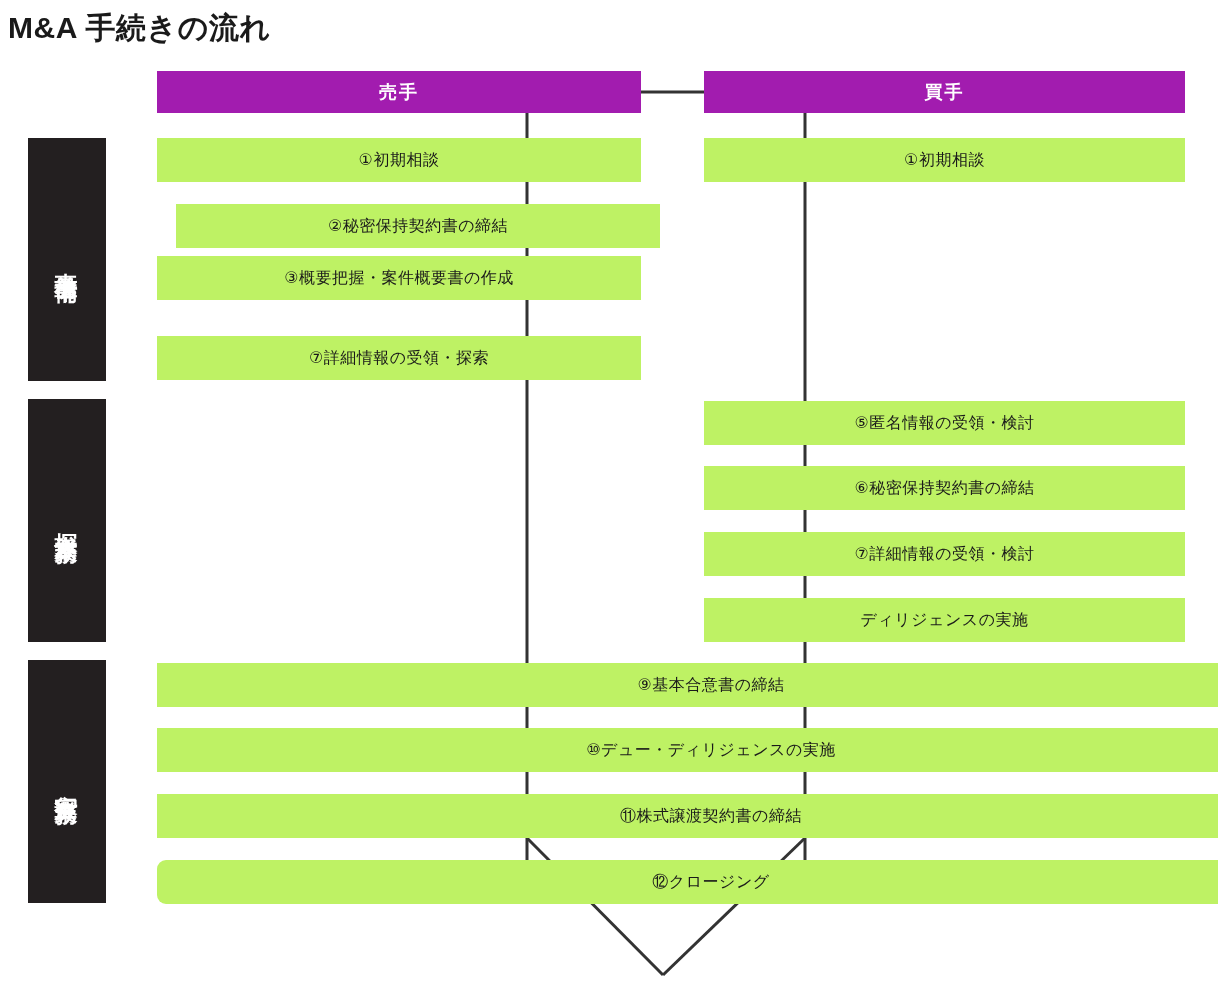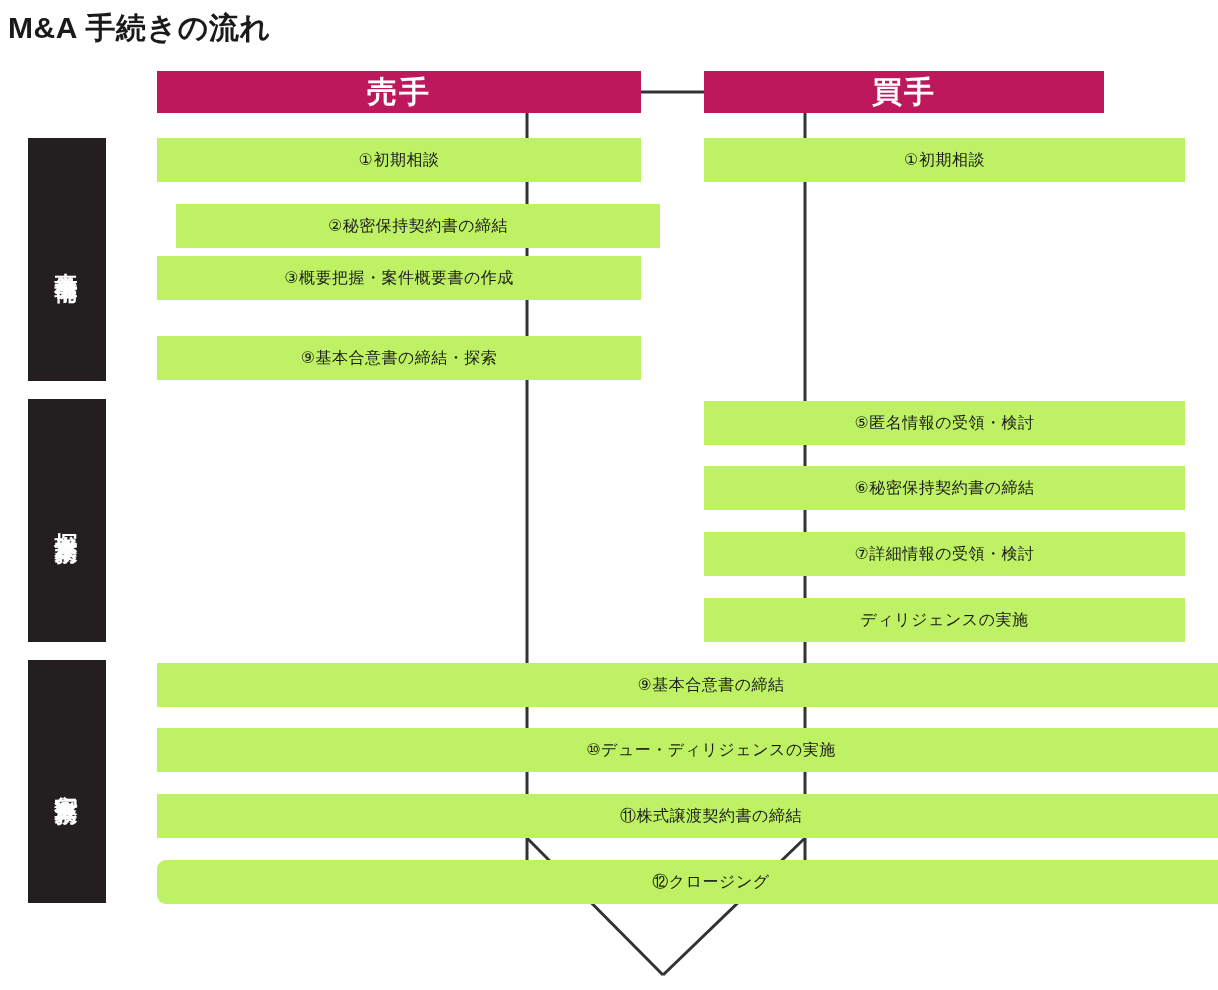--- a/index.html
+++ b/index.html
@@ -33,31 +33,31 @@
     top: 0;
     width: 1218px;
     height: 990px;
     pointer-events: none;
   }
 
   
   .col-header {
     position: absolute;
     height: 42px;
-    background: #be185d;
+    background: #a21caf;
     color: #ffffff;
-    font-size: 30px;
+    font-size: 18px;
     font-weight: bold;
     display: flex;
     align-items: center;
     justify-content: center;
     letter-spacing: 2px;
   }
   #header-seller { left: 157px; top: 71px; width: 484px; }
-  #header-buyer  { left: 704px; top: 71px; width: 400px; }
+  #header-buyer  { left: 704px; top: 71px; width: 481px; }
 
   
   .phase-label {
     position: absolute;
     left: 28px;
     width: 78px;
     background: #231f20;
     color: #ffffff;
     font-size: 23px;
     font-weight: bold;
@@ -112,21 +112,21 @@
 
 <div class="phase-label" id="phase-0">事前準備</div>
 <div class="phase-label" id="phase-1">探索業務</div>
 <div class="phase-label" id="phase-2">実行業務</div>
 
 <div id="steps-container">
     <div class="step seller" style="top: 138px;">①初期相談</div>
     <div class="step buyer" style="top: 138px;">①初期相談</div>
     <div class="step seller" style="top: 204px; margin-left: 19px;">②秘密保持契約書の締結</div>
     <div class="step seller" style="top: 256px;">③概要把握・案件概要書の作成</div>
-    <div class="step seller" style="top: 336px;">⑨基本合意書の締結・探索</div>
+    <div class="step seller" style="top: 336px;">⑦詳細情報の受領・探索</div>
     <div class="step buyer" style="top: 401px;">⑤匿名情報の受領・検討</div>
     <div class="step buyer" style="top: 466px;">⑥秘密保持契約書の締結</div>
     <div class="step buyer" style="top: 532px;">⑦詳細情報の受領・検討</div>
     <div class="step buyer" style="top: 598px;">ディリジェンスの実施</div>
     <div class="step both" style="top: 663px;">⑨基本合意書の締結</div>
     <div class="step both" style="top: 728px;">⑩デュー・ディリジェンスの実施</div>
     <div class="step both" style="top: 794px;">⑪株式譲渡契約書の締結</div>
     <div class="step both" style="top: 860px; border-radius: 9px;">⑫クロージング</div>
   </div>
 

